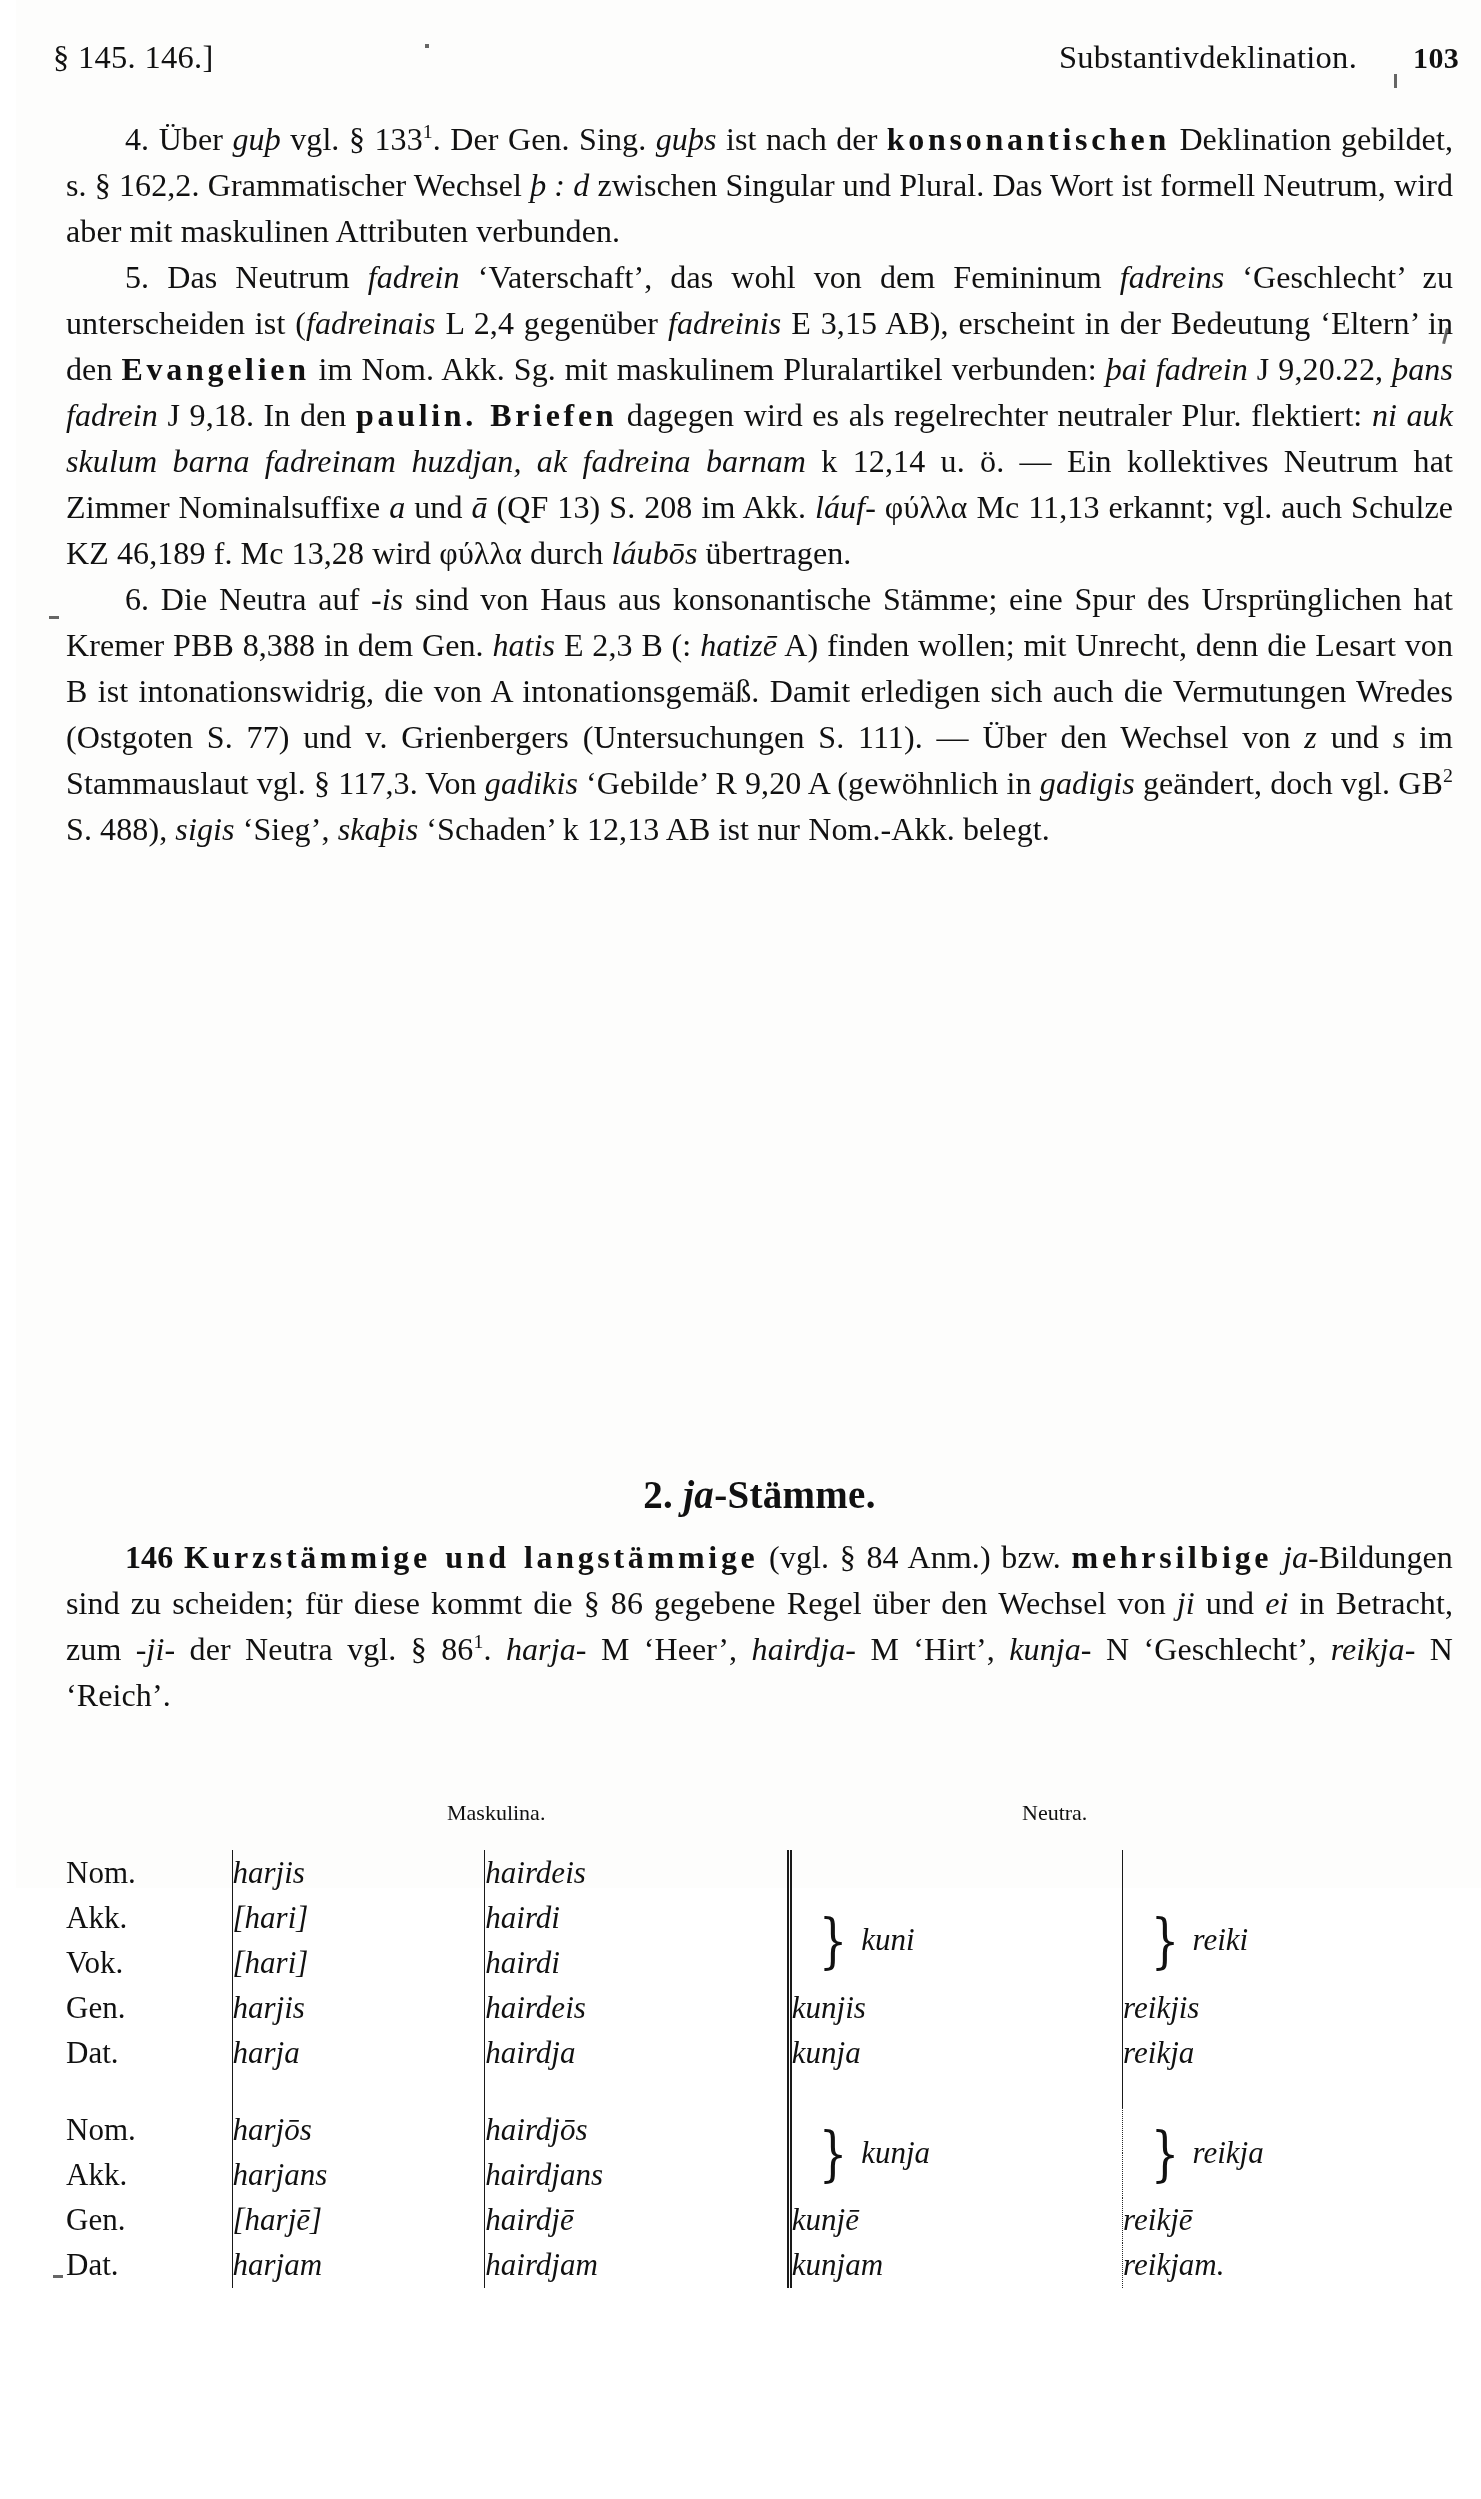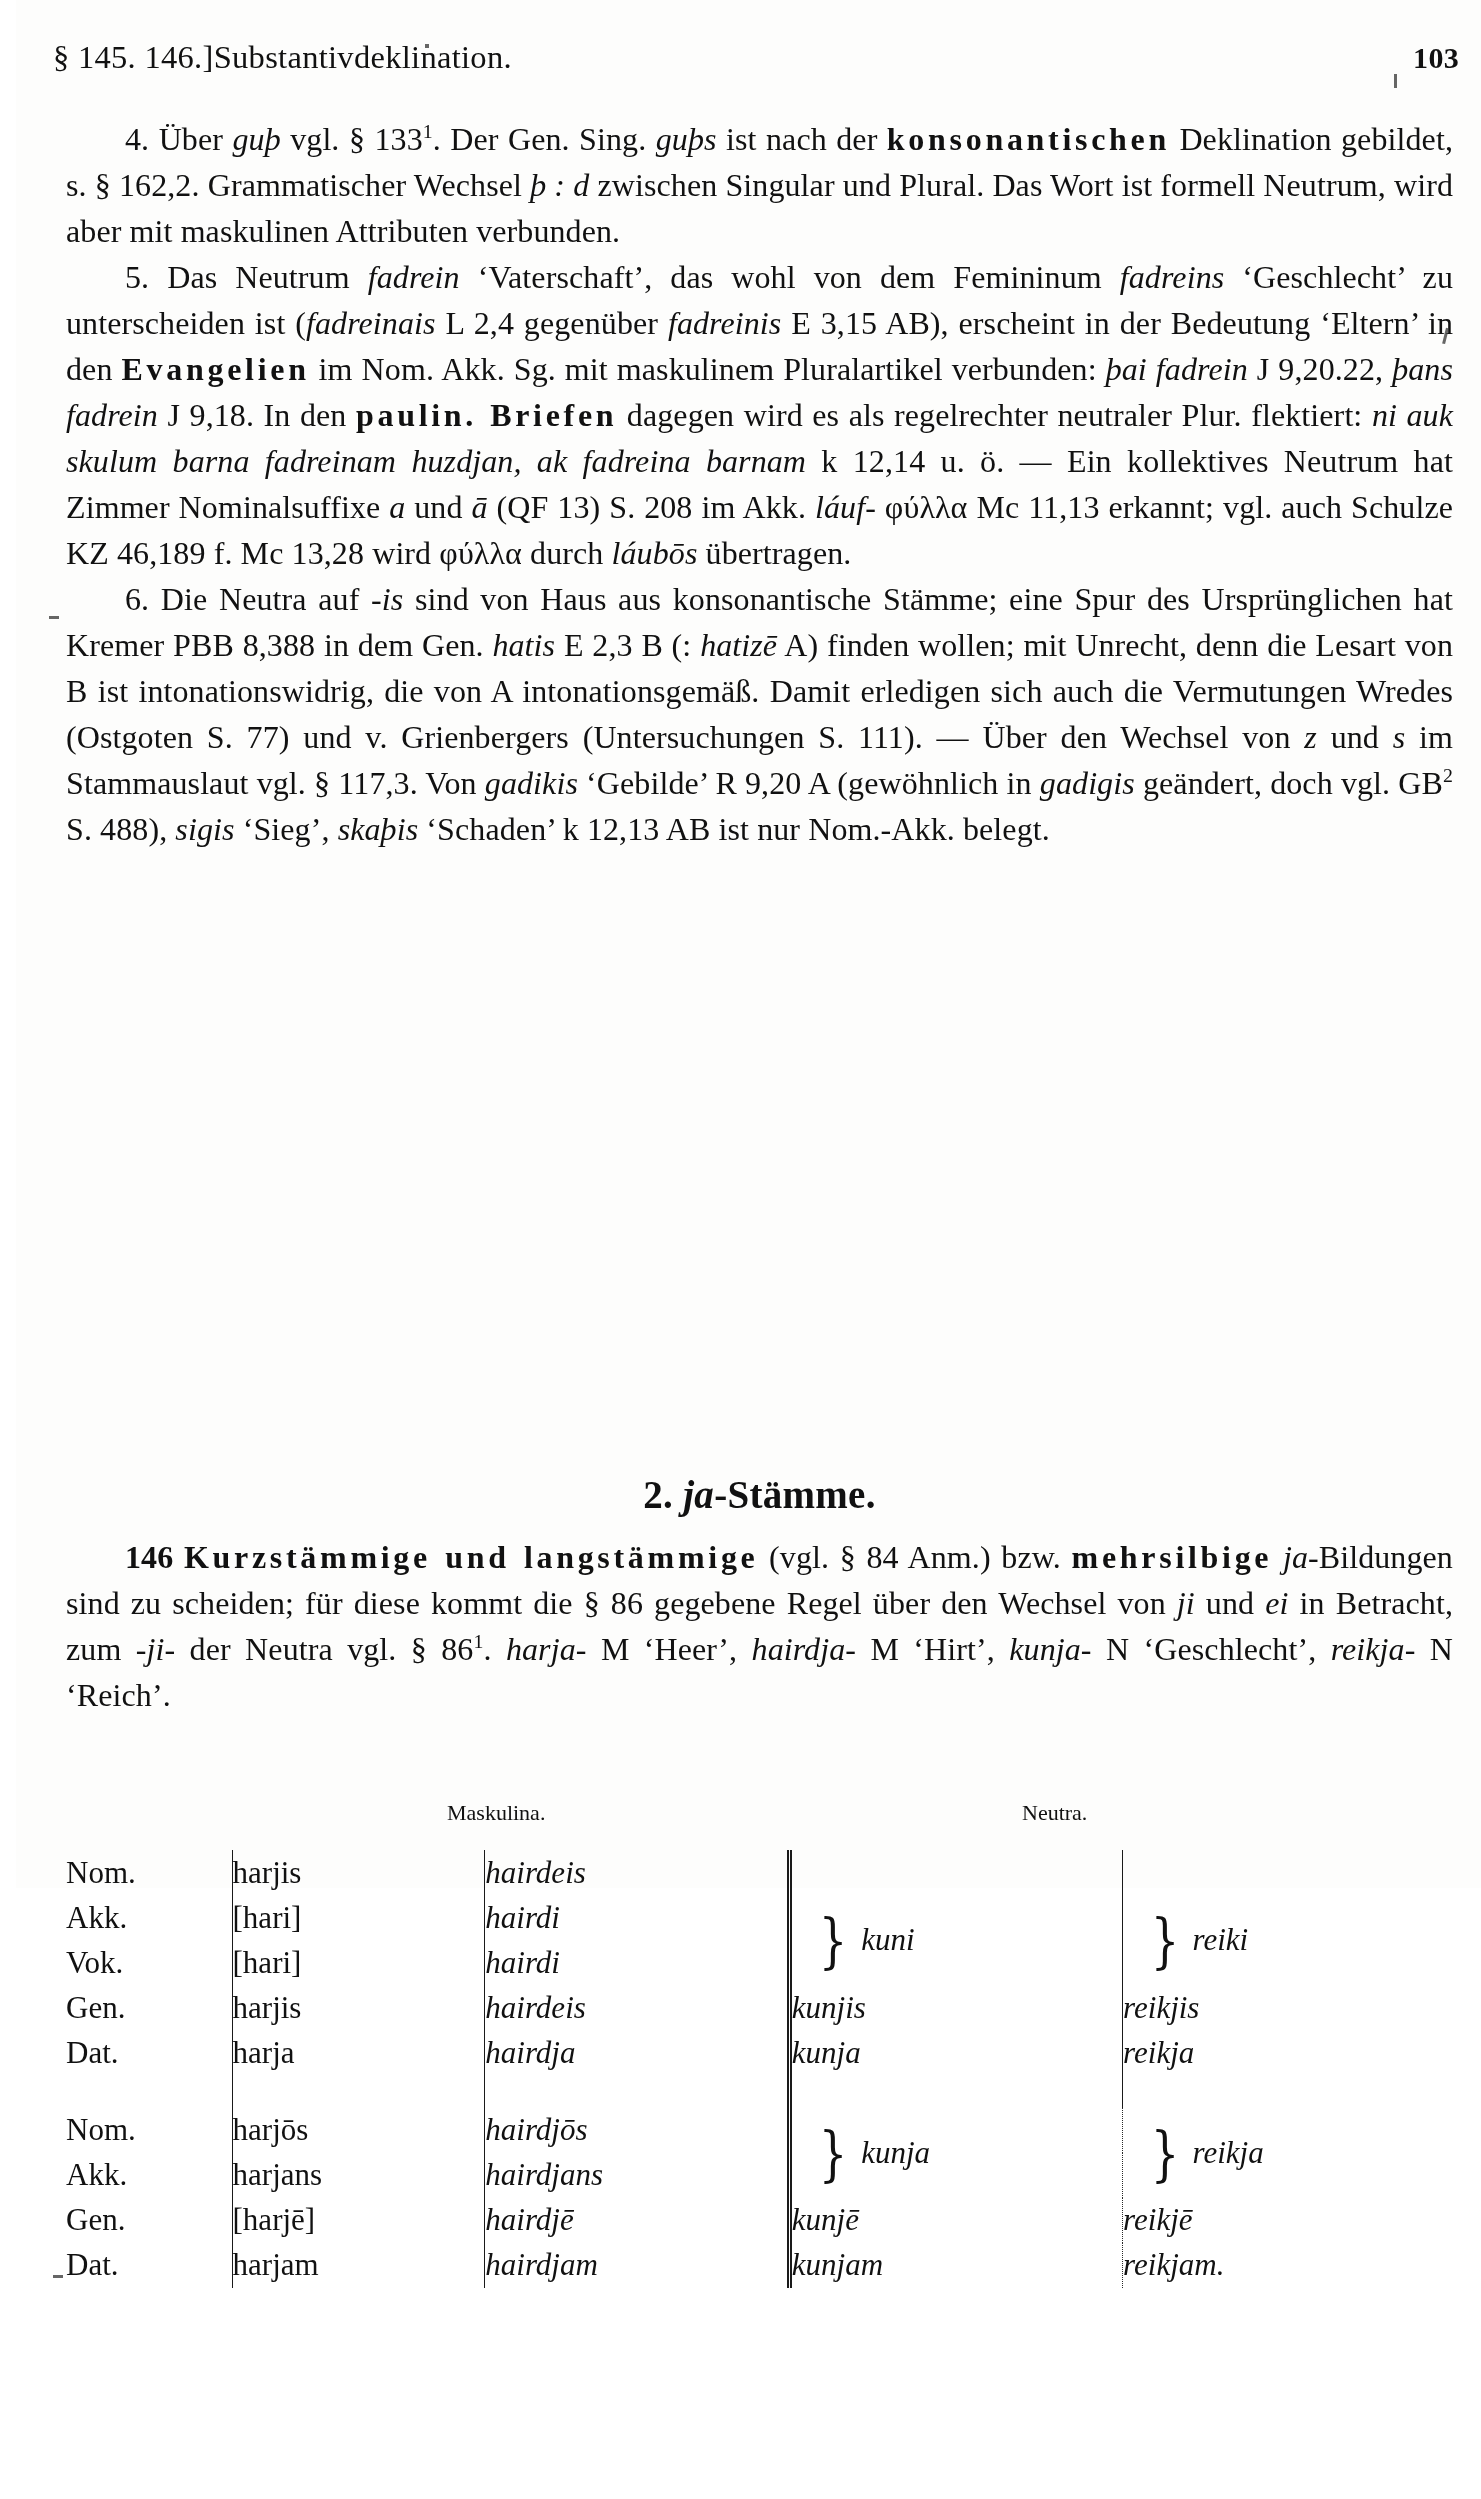--- a/index.html
+++ b/index.html
@@ -31,21 +31,21 @@
     top: 39px;
     width: 1406px;
     height: 44px;
     display: flex;
     align-items: baseline;
     justify-content: space-between;
     font-size: 32.5px;
     letter-spacing: 0.3px;
   }
   .runhead .rh-left  { flex: 0 0 auto; }
-  .runhead .rh-mid   { flex: 1 1 auto; text-align: left; padding-right: 56px; }
+  .runhead .rh-mid   { flex: 1 1 auto; text-align: right; padding-right: 56px; }
   .runhead .rh-right { flex: 0 0 auto; font-size: 30px; font-weight: 700; }
 
   
   .body {
     position: absolute;
     left: 50px;
     top: 116px;
     width: 1387px;
   }
   p.para {
@@ -114,20 +114,21 @@
   }
   td.case {
     width: 144px;
     padding-left: 62px;
     font-style: normal;
     font-size: 31px;
   }
   td.c1 {
     width: 219px;
     padding-left: 24px;
+    font-style: italic;
     border-left: 1.9px solid #1a1a1a;
     margin-left: 46px;
   }
   td.c2 {
     width: 262px;
     padding-left: 24px;
     font-style: italic;
     border-left: 1.9px solid #1a1a1a;
   }
   td.c3 {

